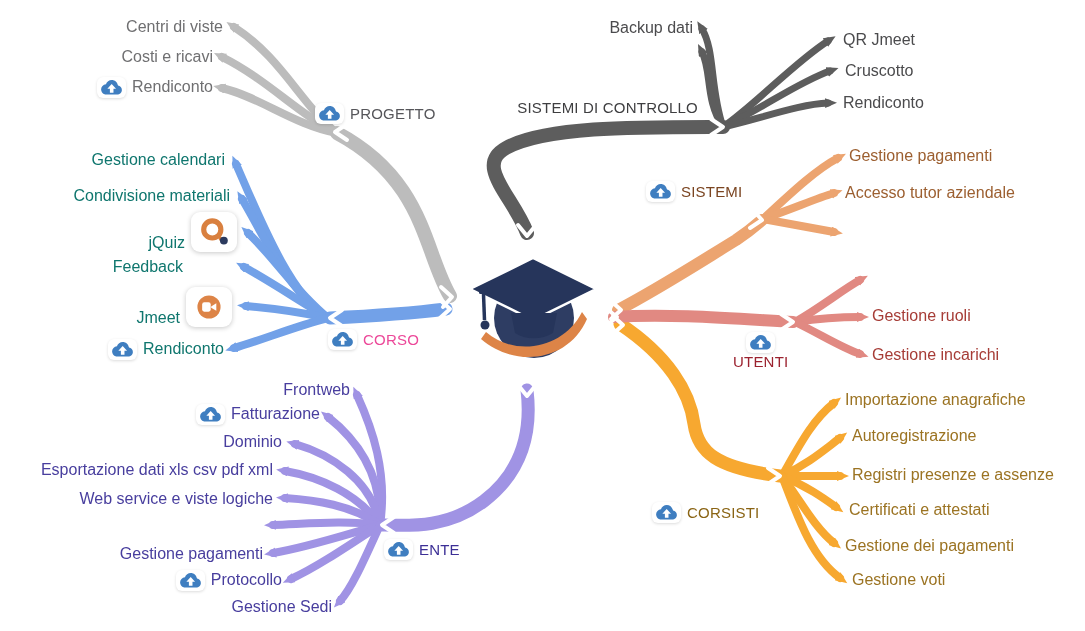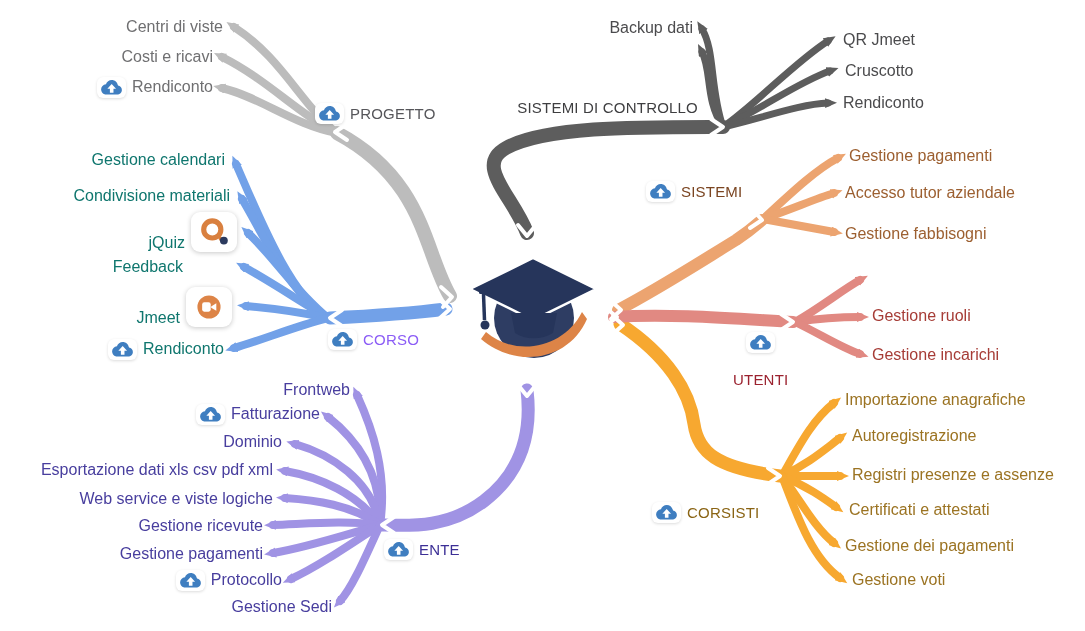--- a/index.html
+++ b/index.html
@@ -3,25 +3,25 @@
 <meta charset="utf-8">
 <style>
   html,body{margin:0;padding:0;background:#fff;}
   .stage{position:relative;width:1085px;height:631px;background:#ffffff;overflow:hidden;
          font-family:"Liberation Sans",sans-serif;}
   svg.branches{position:absolute;left:0;top:0;z-index:1;}
   .node{position:absolute;z-index:3;height:24px;display:flex;align-items:center;gap:6px;
         font-size:16px;white-space:nowrap;cursor:default;}
   .node.tall{height:42px;align-items:flex-end;}
   .hub{font-weight:normal;font-size:15px;letter-spacing:.2px;}
-  .col{flex-direction:column;gap:18px;height:auto;align-items:center;}
+  .col{flex-direction:column;gap:0;height:auto;align-items:center;}
   
   .c-pro{color:#6f6f71}.h-pro{color:#56565a}
   .c-sis{color:#4b4b4d}.h-sis{color:#3e3e40}
-  .c-cor{color:#0f766e}.h-cor{color:#8b5cf6}
+  .c-cor{color:#0f766e}.h-cor{color:#ec4899}
   .c-azi{color:#9c5f30}.h-azi{color:#7a4420}
   .c-ute{color:#a63c36}.h-ute{color:#9b222f}
   .c-crs{color:#9b7322}.h-crs{color:#8a6414}
   .c-ent{color:#483e9e}.h-ent{color:#3c2f96}
   .cloud-wrap{display:inline-flex;align-items:center;justify-content:center;
               background:#fff;border-radius:6px;box-shadow:0 1px 3px rgba(0,0,0,.14);
               padding:2px 3px;}
   .cloud-wrap svg{width:23px;height:17px;display:block;}
   .appcard{width:46px;height:40px;background:#fff;border-radius:9px;
            box-shadow:0 1px 5px rgba(0,0,0,.22);display:flex;align-items:center;justify-content:center;}
@@ -228,21 +228,20 @@
   <div class="node hub h-azi" style="top:179px;left:646px">
     <span class="cloud-wrap">
         <svg>
           <use href="#cloud"></use>
         </svg>
       </span>
     <span>SISTEMI</span>
   </div>
   <div class="node c-azi" style="top:144px;left:849px">Gestione pagamenti</div>
   <div class="node c-azi" style="top:181px;left:845px">Accesso tutor aziendale</div>
-  <div class="node c-azi" style="top:222px;left:845px">Gestione fabbisogni</div>
 
   <div class="node col hub h-ute" style="top:332px;left:733px">
     <span class="cloud-wrap">
         <svg>
           <use href="#cloud"></use>
         </svg>
       </span>
     <span>UTENTI</span>
   </div>
   <div class="node c-ute" style="top:304px;left:872px">Gestione ruoli</div>
@@ -268,21 +267,20 @@
     <span class="cloud-wrap">
         <svg>
           <use href="#cloud"></use>
         </svg>
       </span>
     <span>Fatturazione</span>
   </div>
   <div class="node c-ent" style="top:430px;right:803px">Dominio</div>
   <div class="node c-ent" style="top:458px;right:812px">Esportazione dati xls csv pdf xml</div>
   <div class="node c-ent" style="top:487px;right:812px">Web service e viste logiche</div>
-  <div class="node c-ent" style="top:514px;right:822px">Gestione ricevute</div>
   <div class="node c-ent" style="top:542px;right:822px">Gestione pagamenti</div>
   <div class="node c-ent" style="top:568px;right:803px">
     <span class="cloud-wrap">
         <svg>
           <use href="#cloud"></use>
         </svg>
       </span>
     <span>Protocollo</span>
   </div>
   <div class="node c-ent" style="top:595px;right:753px">Gestione Sedi</div>

